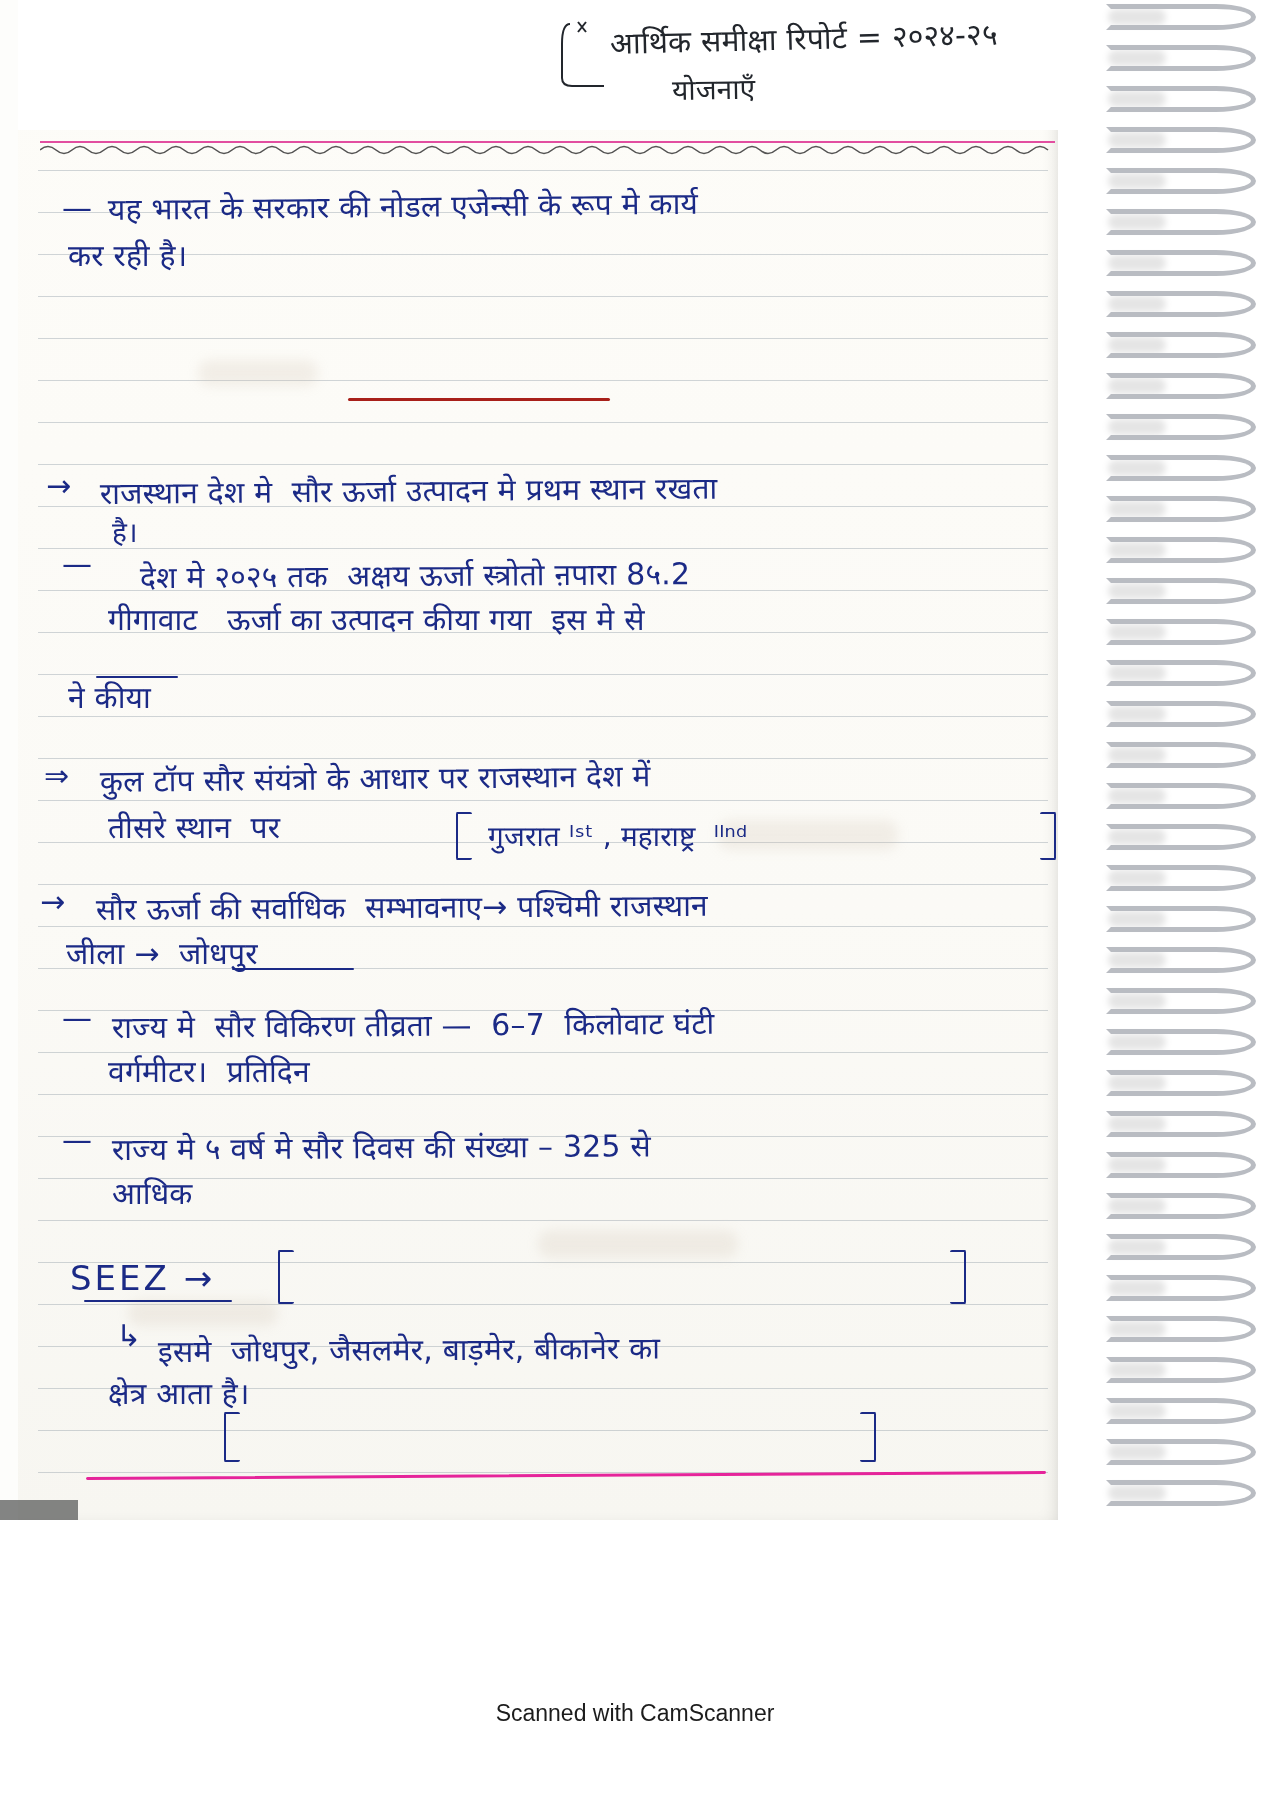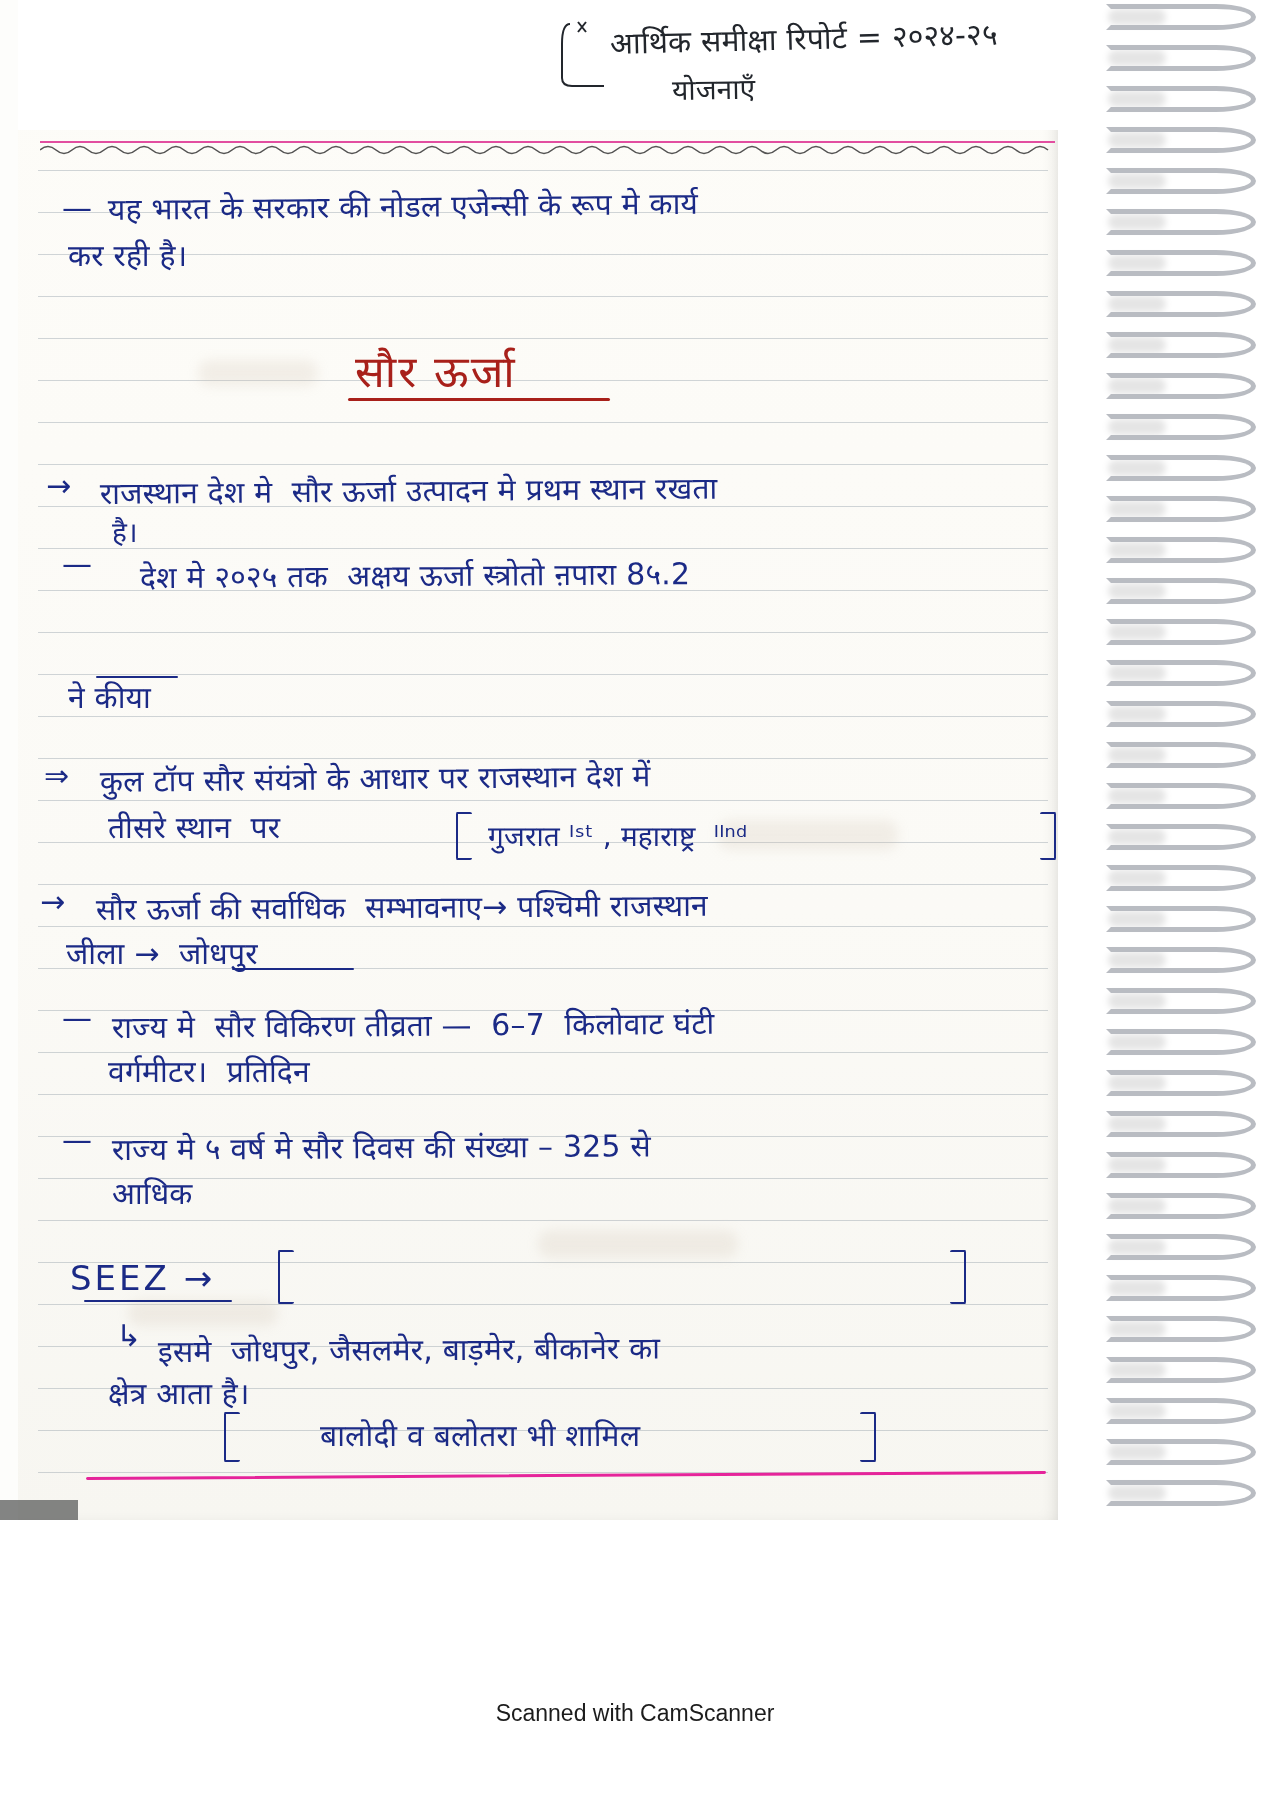--- a/index.html
+++ b/index.html
@@ -237,29 +237,29 @@
 
   <svg style="position:absolute; left:556px; top:18px; width:70px; height:70px;">
     <path d="M14,6 C8,6 6,14 6,26 L6,60 C6,66 10,68 16,68 L48,68" stroke="#22262c" stroke-width="2" fill="none"></path>
     <path d="M22,4 L30,14 M30,4 L22,14" stroke="#22262c" stroke-width="2" fill="none"></path>
   </svg>
 
   <div class="hw blue s30" style="left:62px; top:190px;">—</div>
   <div class="hw blue s30" style="left:108px; top:188px; transform: rotate(-0.6deg);">यह भारत के सरकार की नोडल एजेन्सी के रूप मे कार्य</div>
   <div class="hw blue s30" style="left:68px; top:234px;">कर रही है।</div>
 
-  <div class="hw red s44" style="left:355px; top:340px; letter-spacing:2px;">सौर ऊर्जा</div>
   <div class="title-underline" style="left:348px; top:398px; width:262px;"></div>
 
   <div class="hw blue s30" style="left:46px; top:468px;">→</div>
   <div class="hw blue s30" style="left:100px; top:472px; transform: rotate(-0.5deg);">राजस्थान देश मे  सौर ऊर्जा उत्पादन मे प्रथम स्थान रखता</div>
   <div class="hw blue s28" style="left:112px; top:512px;">है।</div>
 
   <div class="hw blue s30" style="left:62px; top:546px;">—</div>
   <div class="hw blue s30" style="left:140px; top:556px; transform: rotate(-0.4deg);">देश मे २०२५ तक  अक्षय ऊर्जा स्त्रोतो ऩपारा 8५.2</div>
+  <div class="hw blue s30" style="left:108px; top:598px;">गीगावाट   ऊर्जा का उत्पादन कीया गया  इस मे से</div>
   <div class="underline-blue" style="left:96px; top:676px; width:82px;"></div>
   <div class="hw blue s30" style="left:68px; top:676px;">ने कीया</div>
 
   <div class="hw blue s30" style="left:44px; top:758px;">⇒</div>
   <div class="hw blue s30" style="left:100px; top:760px; transform: rotate(-0.6deg);">कुल टॉप सौर संयंत्रो के आधार पर राजस्थान देश में</div>
   <div class="hw blue s30" style="left:108px; top:806px;">तीसरे स्थान  पर</div>
 
   <div class="bracket brk-open" style="left:456px; top:812px; width:14px; height:44px;"></div>
   <div class="bracket brk-close" style="left:1040px; top:812px; width:14px; height:44px;"></div>
   <div class="hw blue s28" style="left:488px; top:816px;">गुजरात ᴵˢᵗ , महाराष्ट्र  ᴵᴵⁿᵈ</div>
@@ -281,21 +281,20 @@
   <div class="underline-blue" style="left:84px; top:1300px; width:148px;"></div>
   <div class="bracket brk-open" style="left:278px; top:1250px; width:14px; height:50px;"></div>
   <div class="bracket brk-close" style="left:950px; top:1250px; width:14px; height:50px;"></div>
 
   <div class="hw blue s30" style="left:116px; top:1318px;">↳</div>
   <div class="hw blue s30" style="left:158px; top:1330px; transform: rotate(-0.4deg);">इसमे  जोधपुर, जैसलमेर, बाड़मेर, बीकानेर का</div>
   <div class="hw blue s30" style="left:108px; top:1372px;">क्षेत्र आता है।</div>
 
   <div class="bracket brk-open" style="left:224px; top:1412px; width:14px; height:46px;"></div>
   <div class="bracket brk-close" style="left:860px; top:1412px; width:14px; height:46px;"></div>
-  <div class="hw blue s30" style="left:320px; top:1414px;">बालोदी व बलोतरा भी शामिल</div>
 
   <div class="pink-line" style="left:86px; top:1474px; width:960px; transform: rotate(-0.35deg);"></div>
 
   <div id="spiral">
       <div class="coil" style="top: 4px;">
         <div class="shadow"></div>
         <div class="wire"></div>
       </div>
       <div class="coil" style="top: 45px;">
         <div class="shadow"></div>

